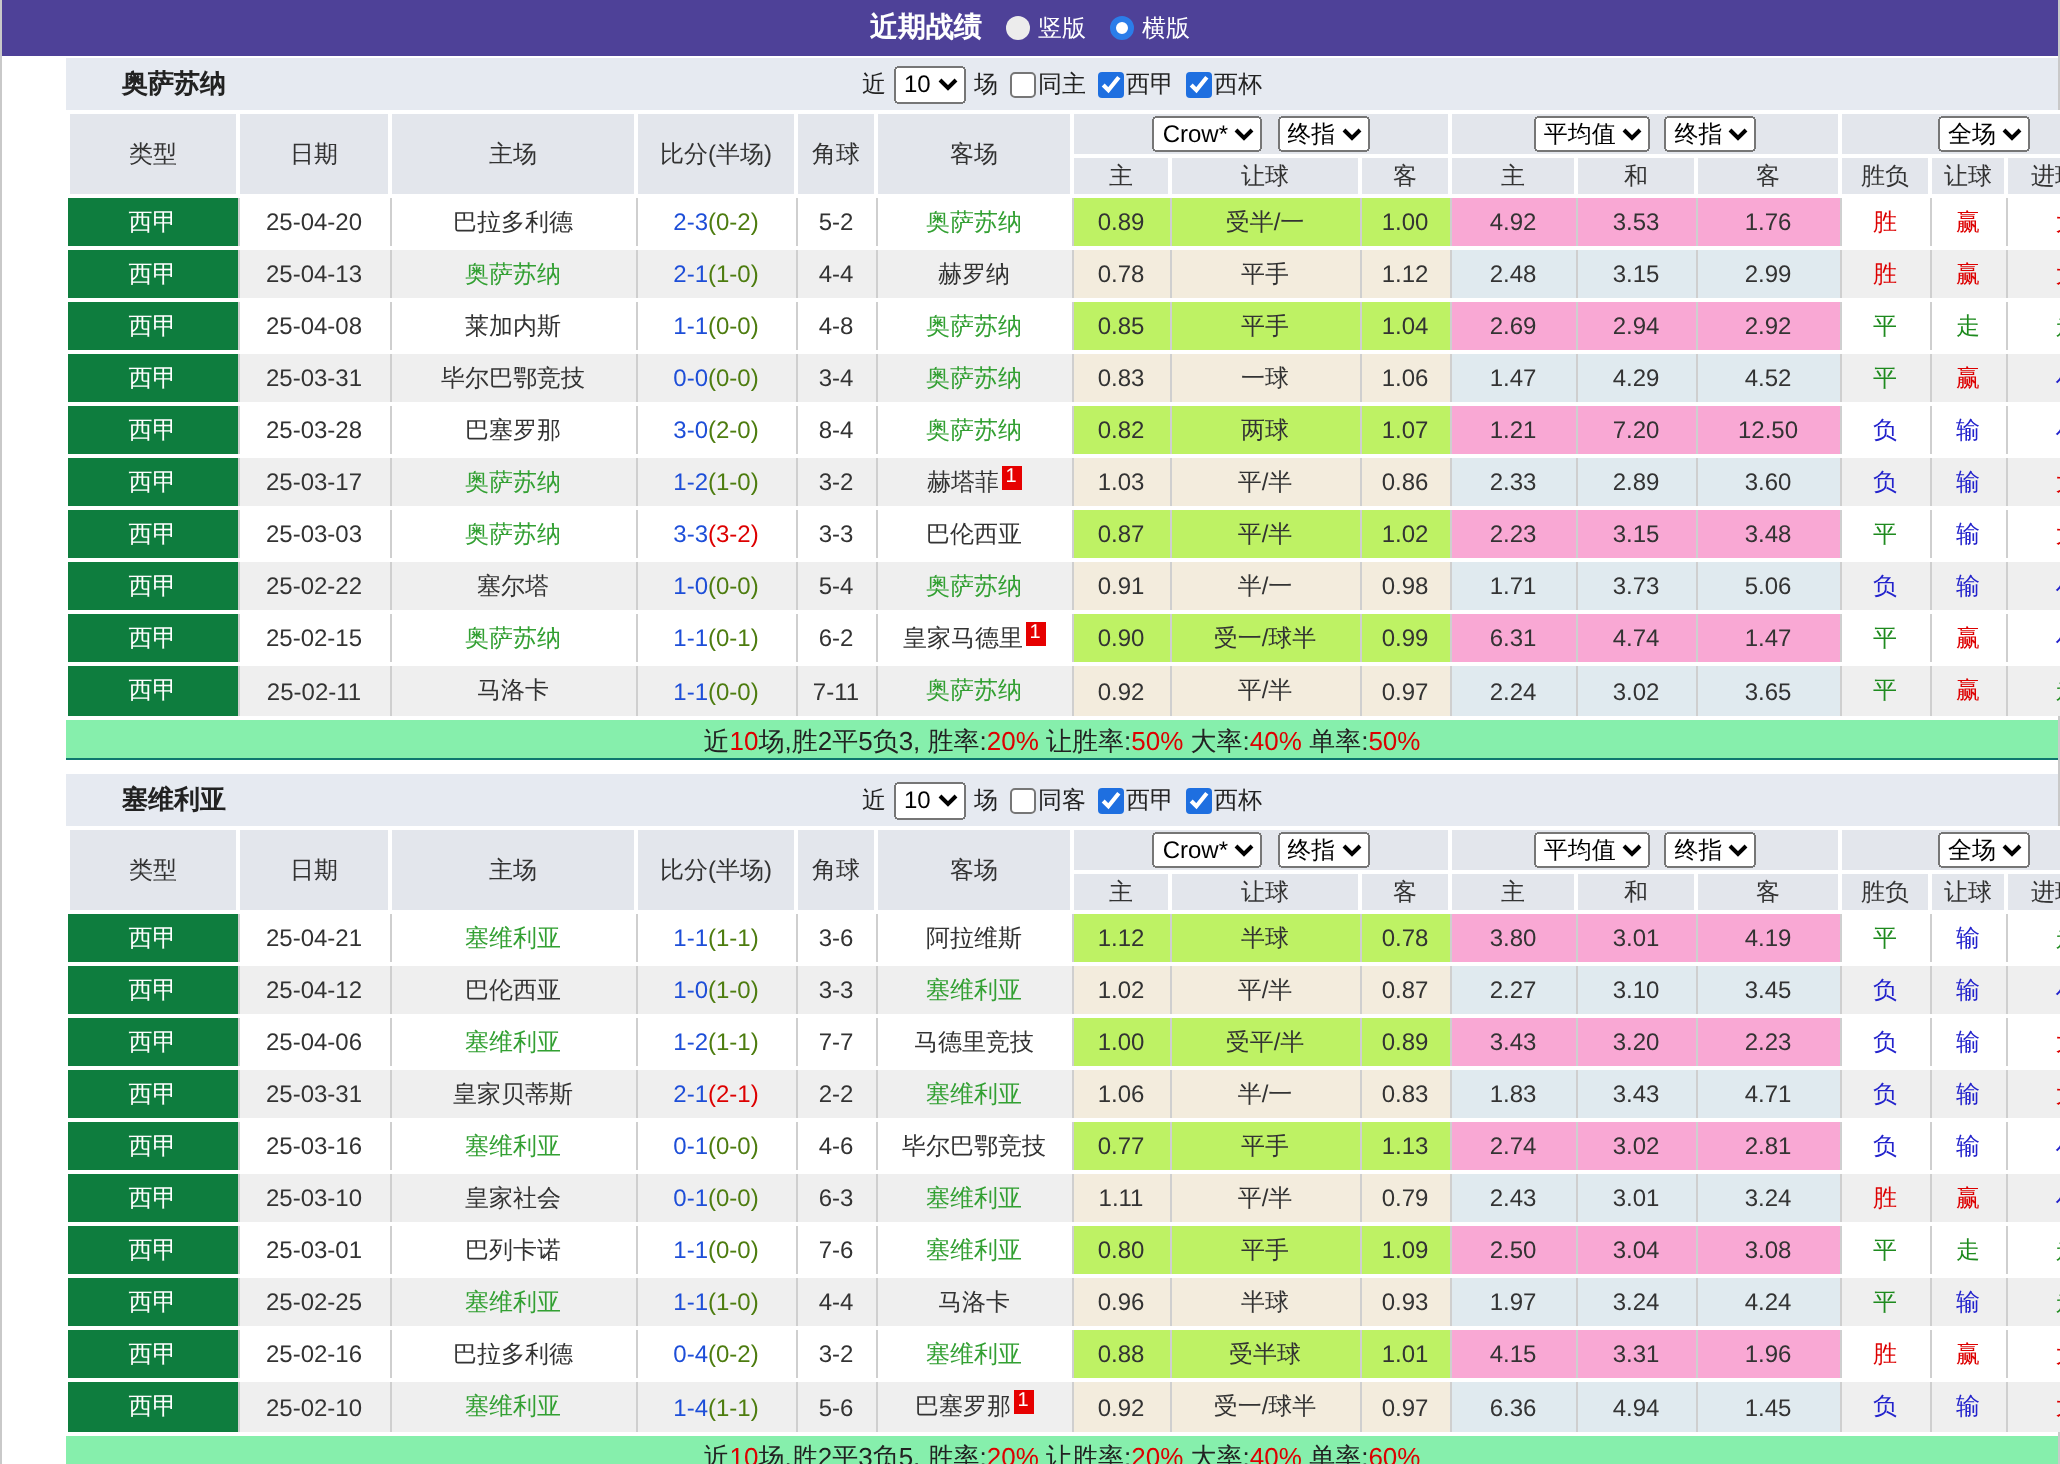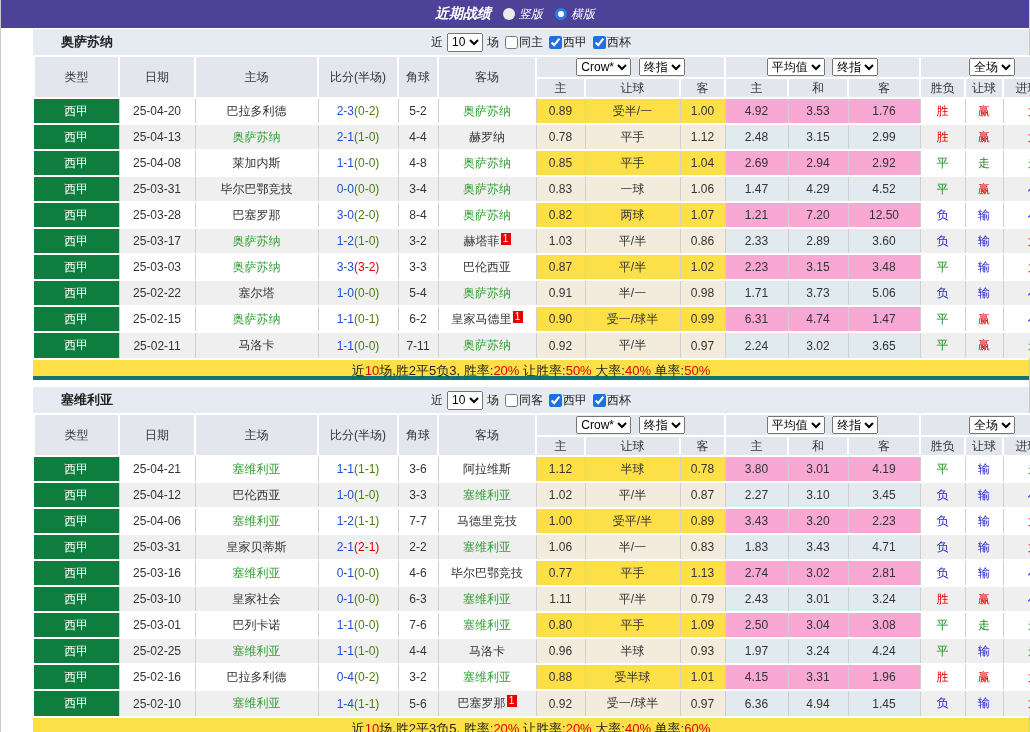--- a/index.html
+++ b/index.html
@@ -1,20 +1,20 @@
 <!DOCTYPE html>
 <html><head>
 <meta charset="utf-8">
 <style>
   * { box-sizing: border-box; }
   body { margin:0; background:#fff; font-family:"Liberation Sans","DejaVu Sans",sans-serif; }
   .page { width:1030px; border-left:1px solid #c9c9c9; border-right:1px solid #c9c9c9; border-bottom:1px solid #c9c9c9; background:#fff; }
 
   
-  .title-bar { height:28px; background:#4e4198; display:flex; align-items:center; justify-content:center; gap:12px; color:#fff;font-style:italic; }
+  .title-bar { height:28px; background:#4e4198; display:flex; align-items:center; justify-content:center; gap:12px; color:#fff; }
   .title-bar .title { font-weight:bold; font-size:14px; }
   .radio-label { display:flex; align-items:center; gap:4px; font-size:12px; cursor:pointer; }
   .radio { width:12px; height:12px; border-radius:50%; display:inline-block; }
   .r-plain { background:#ececec; }
   .r-checked { background:#fff; border:3px solid #2b7de9; }
 
   
   .band { height:27px; background:#e6eaf1; display:flex; align-items:center; position:relative; border-top:1px solid #fff; }
   .team-name { position:absolute; left:28px; font-weight:bold; font-size:13px; color:#222; }
   .controls { margin:0 auto; display:flex; align-items:center; font-size:12px; color:#222; gap:2px; }
@@ -24,35 +24,35 @@
 
   
   table.stat { width:1030px; table-layout:fixed; border-collapse:collapse; text-align:center; font-size:12px; color:#333; }
   thead th { background:#e3e6ec; border:2px solid #fff; font-weight:normal; font-size:12px; color:#333; height:20px; padding:0; }
   thead tr.h1 th { height:22px; }
   thead select { font-size:12px; height:18px; margin:0 2px; }
   tbody td { height:26px; padding:0; border-top:2px solid #fff; border-left:1px solid #cfcfcf; background:#fff; }
   tbody td:first-child { border-left:none; }
   tbody tr.even td { background:#efefef; }
   td.c-league { background:#0e7d3e !important; color:#fff; }
-  td.c-odds { background:#fde047; }
+  td.c-odds { background:#bef264; }
   tr.even td.c-odds { background:#f3ecdd; }
   td.c-avg { background:#f9a8d4; }
   tr.even td.c-avg { background:#e0eaef; }
   .green { color:#33a033; }
   .cl-red { color:#dd0000; }
   .cl-green { color:#1e8a1e; }
   .cl-blue { color:#2222cc; }
   .s-full { color:#1d4ed8; }
   .s-half { color:#4d7c0f; }
   .s-half.red { color:#dd0000; }
   .red-badge { display:inline-block; background:#e60000; color:#fff; font-size:10px; line-height:12px; min-width:10px; height:12px; padding:0 1px; margin-left:1px; vertical-align:top; }
 
   
-  .summary { height:22px; line-height:22px; text-align:center; font-size:13px; color:#222; background:#fde047; border-top:2px solid #fff; border-bottom:4px solid #0f766e; }
+  .summary { height:22px; line-height:22px; text-align:center; font-size:13px; color:#222; background:#86efac; border-top:2px solid #fff; border-bottom:1px solid #0f766e; }
   .summary .red { color:#dd0000; }
   .section { margin-bottom:6px;margin-left:32px; }
 </style>
 </head>
 <body>
 
 <div class="page">
   <div class="title-bar">
     <span class="title">近期战绩</span>
     <span class="radio-label">

